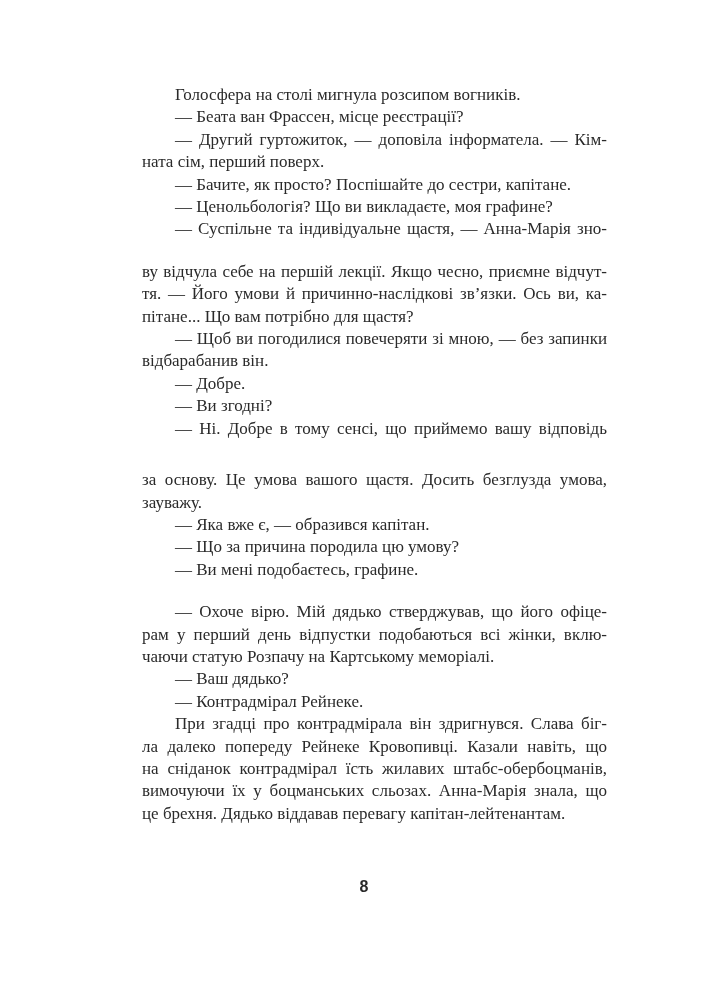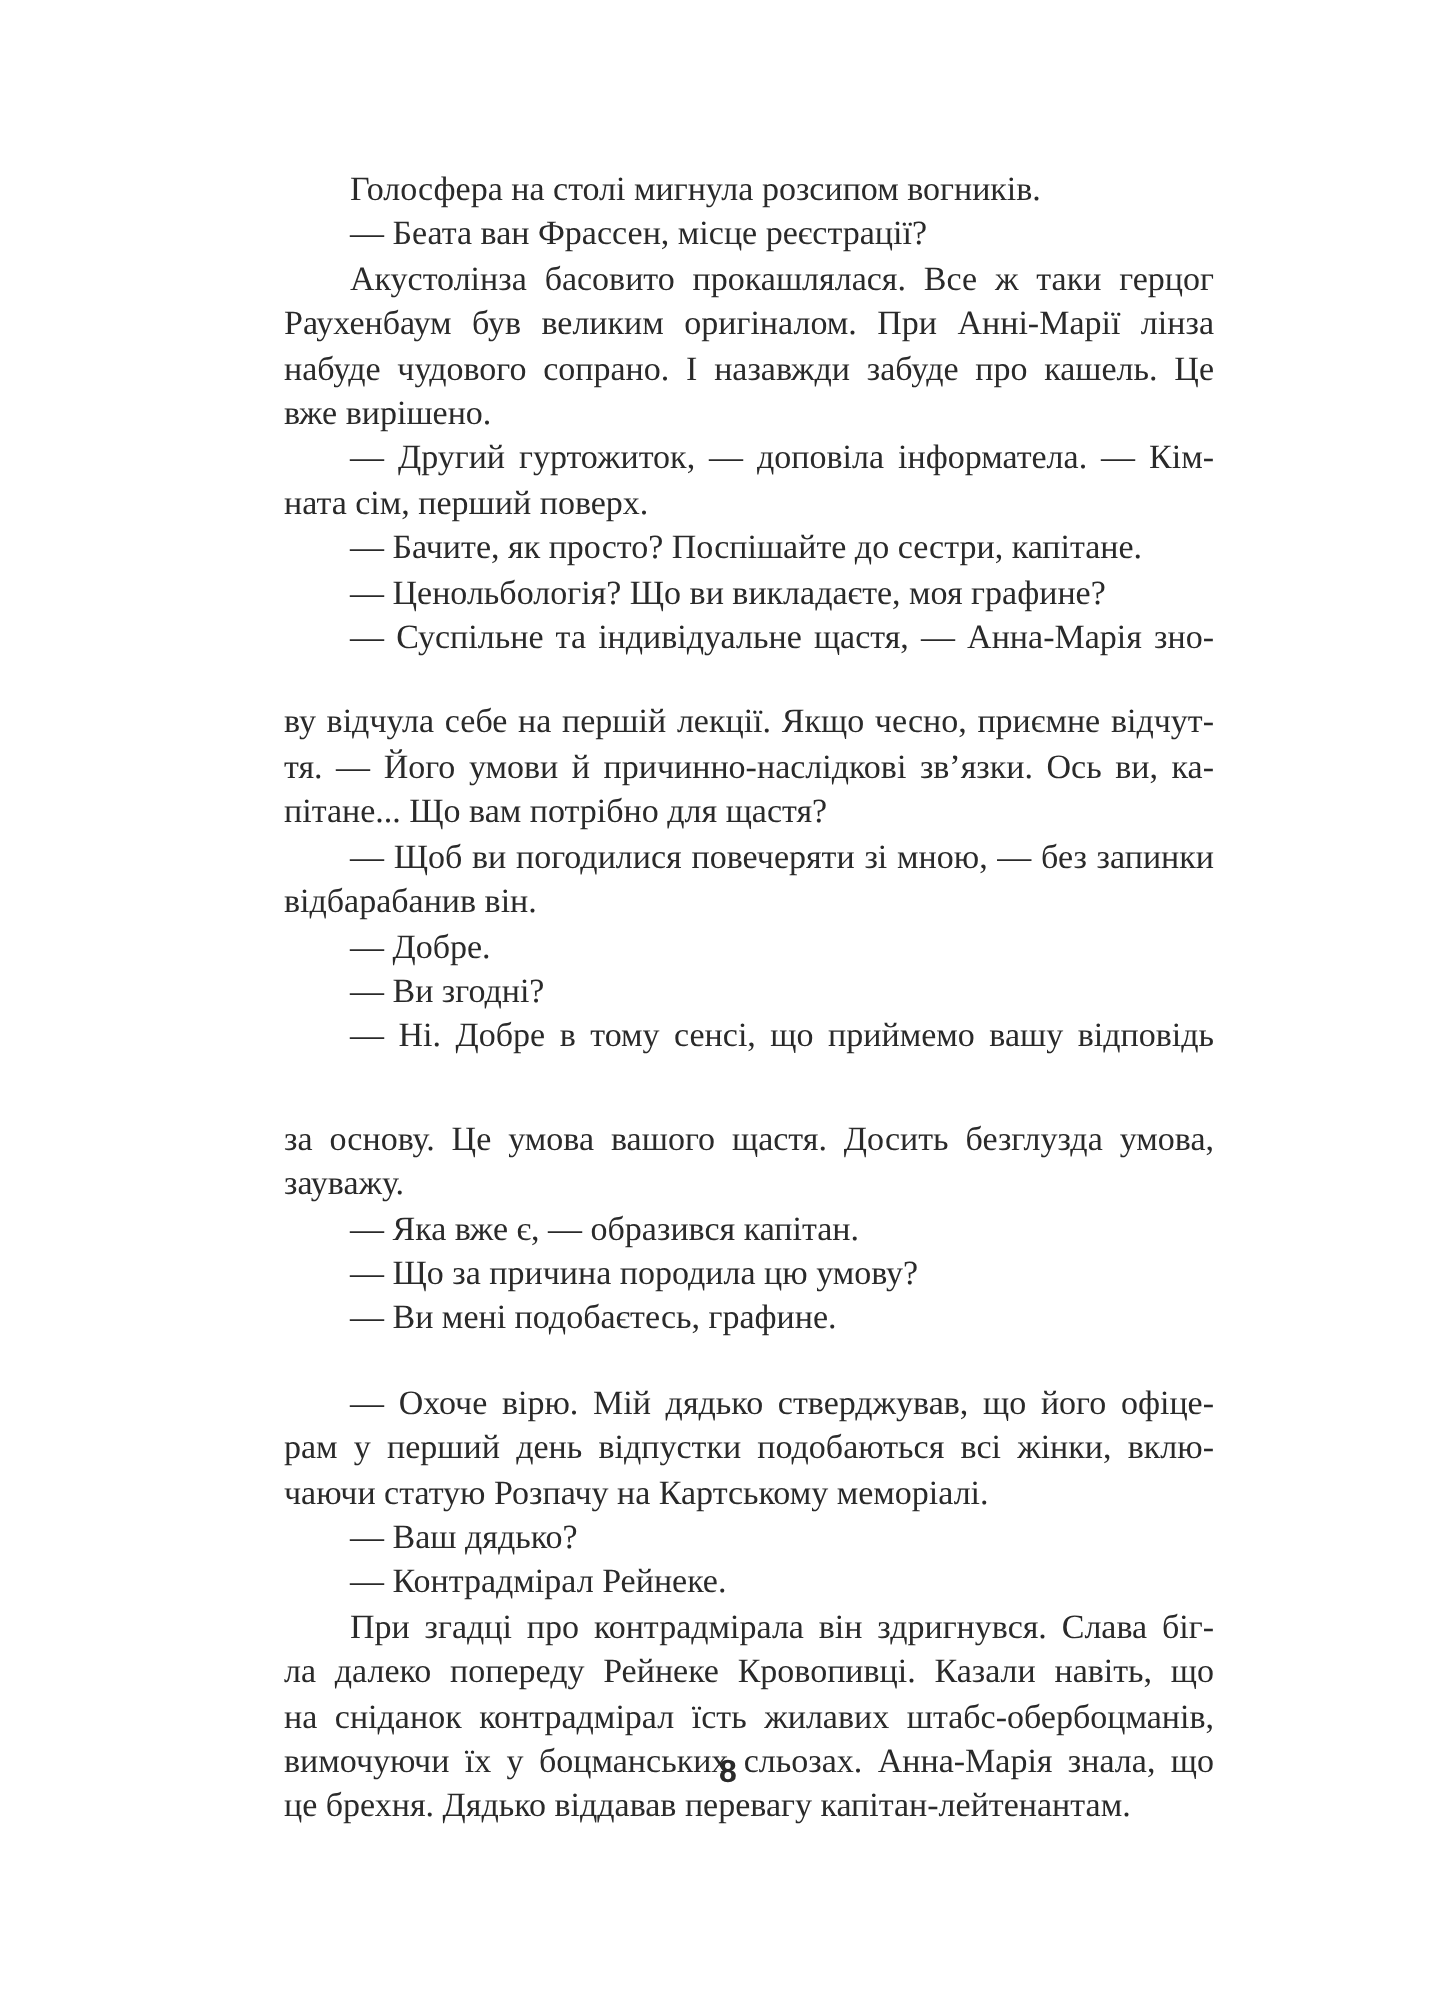--- a/index.html
+++ b/index.html
@@ -51,26 +51,20 @@
   </style>
 </head>
 <body>
 
 <div class="page" id="page-body">
     <div class="para-block">
       <span class="line first">Голосфера на столі мигнула розсипом вогників.</span>
     </div>
     <div class="para-block">
       <span class="line first">— Беата ван Фрассен, місце реєстрації?</span>
-    </div>
-    <div class="para-block">
-      <span class="line first j" style="white-space: normal; display: block; text-align-last: justify;">Акустолінза басовито прокашлялася. Все ж таки герцог</span>
-      <span class="line j" style="white-space: normal; display: block; text-align-last: justify;">Раухенбаум був великим оригіналом. При Анні-Марії лінза</span>
-      <span class="line j" style="white-space: normal; display: block; text-align-last: justify;">набуде чудового сопрано. І назавжди забуде про кашель. Це</span>
-      <span class="line">вже вирішено.</span>
     </div>
     <div class="para-block">
       <span class="line first j" style="white-space: normal; display: block; text-align-last: justify;">— Другий гуртожиток, — доповіла інформатела. — Кім-</span>
       <span class="line">ната сім, перший поверх.</span>
     </div>
     <div class="para-block">
       <span class="line first">— Бачите, як просто? Поспішайте до сестри, капітане.</span>
     </div>
     <div class="para-block">
       <span class="line first">— Ценольбологія? Що ви викладаєте, моя графине?</span>

